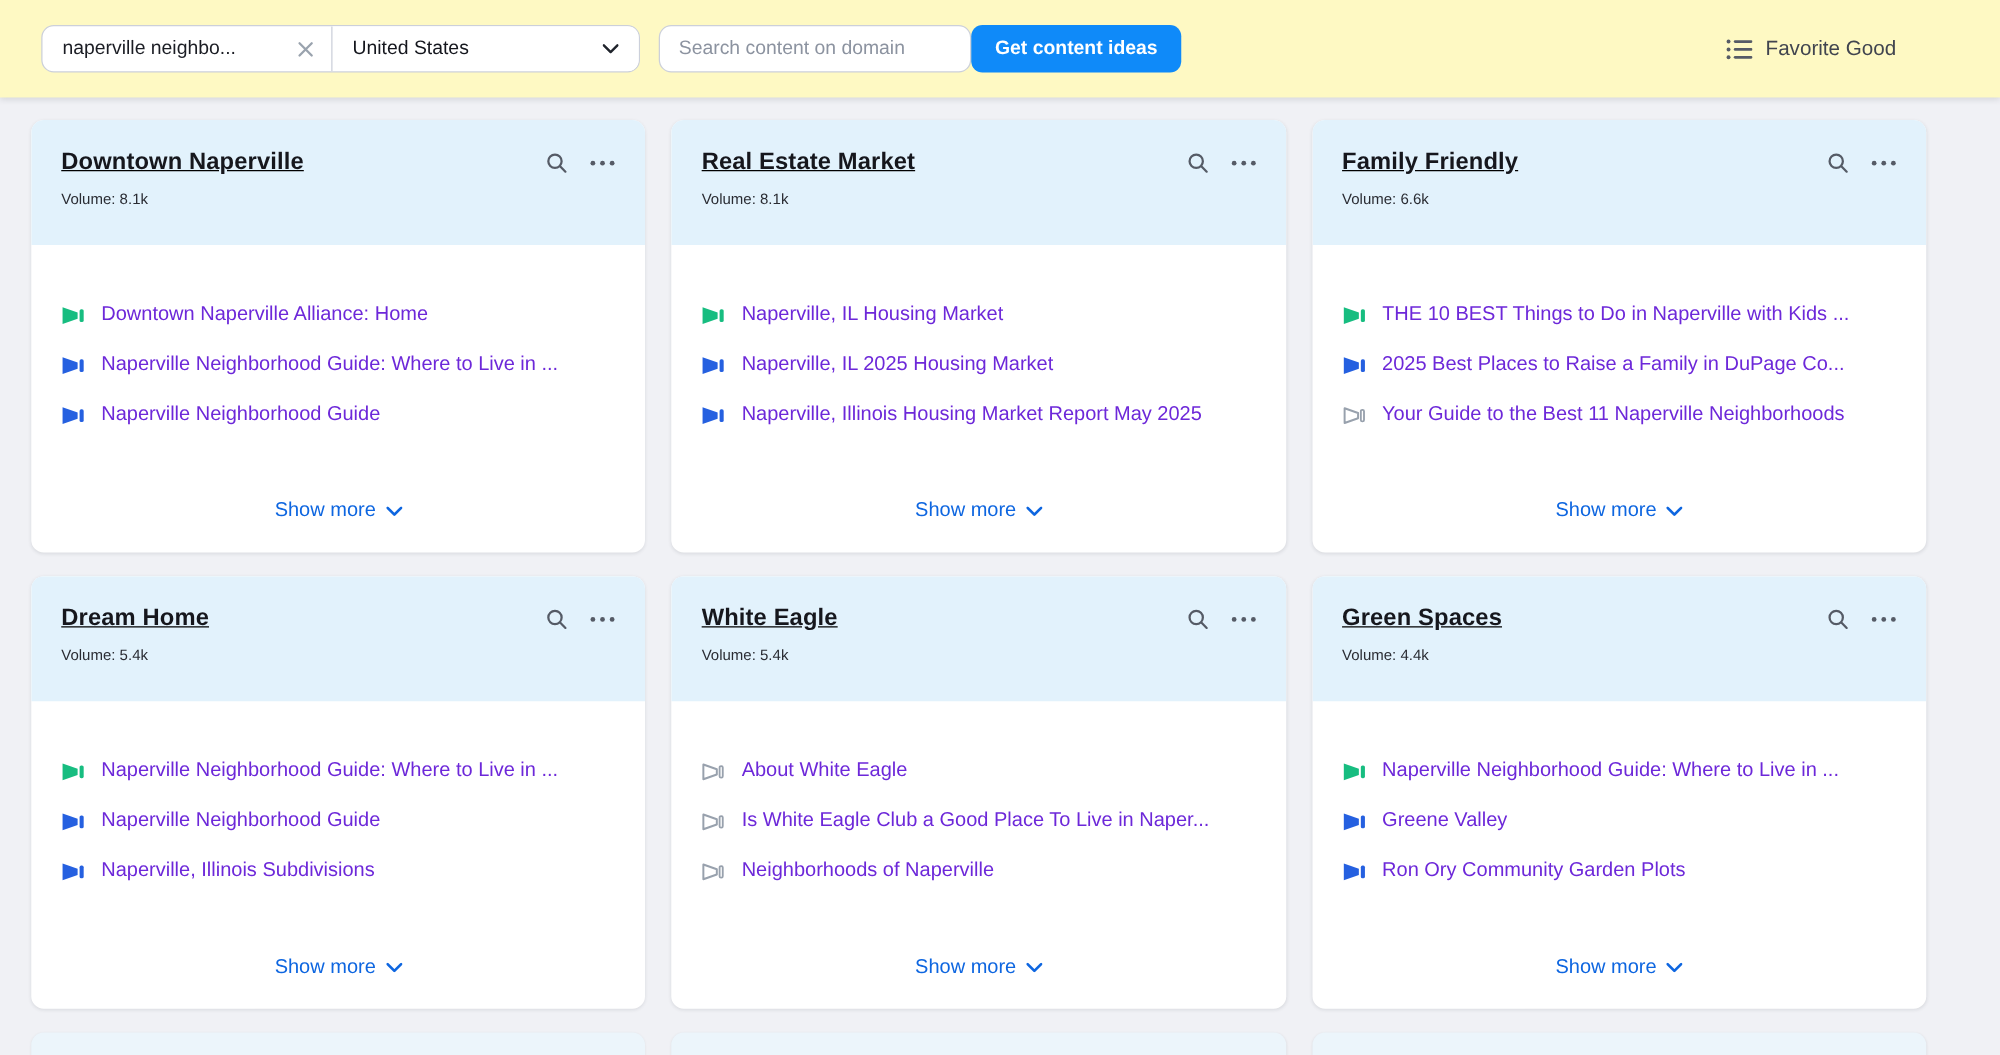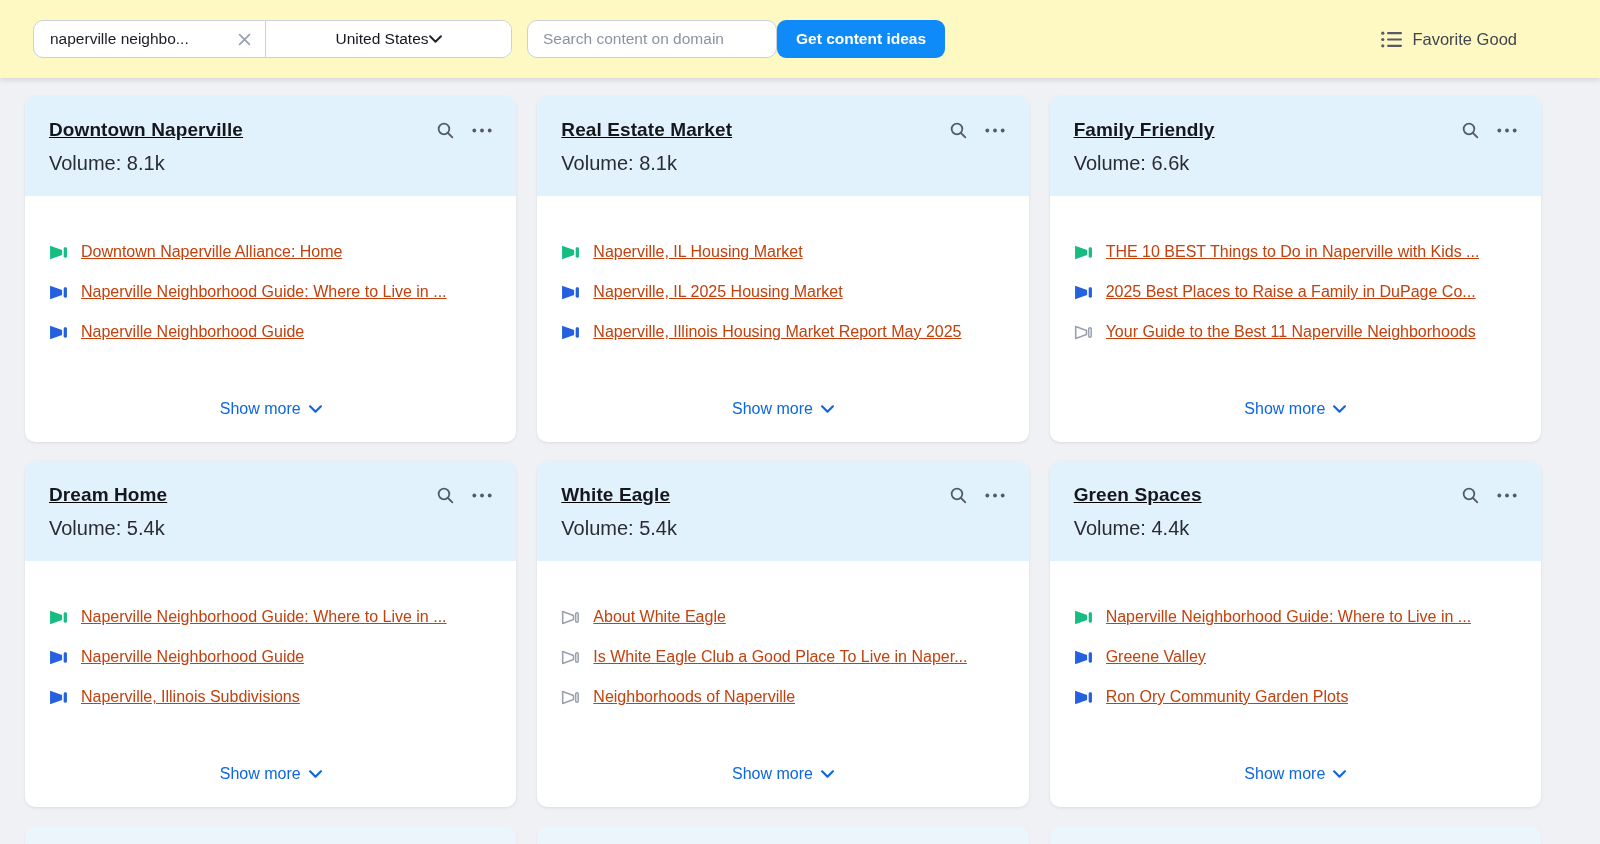--- a/index.html
+++ b/index.html
@@ -23,21 +23,21 @@
     background:#fff; border:1px solid #ccd0da; border-radius:10px;
     overflow:hidden;
   }
   .kw-box { display:flex; align-items:center; width:231px; padding:0 12px 0 14px; }
   .kw-input {
     border:none; outline:none; flex:1; min-width:0; background:transparent;
     font-family:"Liberation Sans", sans-serif; font-size:15.5px; color:#1b1d24;
   }
   .clear-btn { display:flex; align-items:center; cursor:pointer; padding:2px; }
   .country {
-    display:flex; align-items:center; justify-content:center;
+    display:flex; align-items:center; justify-content:space-between;
     width:246px; border-left:1px solid #ccd0da; padding:0 16px;
     font-size:15.5px; color:#14161d; cursor:pointer; background:#fff;
   }
   .domain-input {
     margin-left:15px; width:250px; height:38px;
     border:1px solid #ccd0da; border-radius:10px; padding:0 15px;
     font-family:"Liberation Sans", sans-serif; font-size:15.5px; color:#1b1d24;
     background:#fff; outline:none;
   }
   .domain-input::placeholder { color:#8c93a0; opacity:1; }
@@ -61,26 +61,26 @@
   .card {
     background:#fff; border-radius:10px; height:346px;
     display:flex; flex-direction:column; overflow:hidden;
     box-shadow:0 1px 3px rgba(24,30,40,.10);
   }
   .card-head { background:#e2f2fc; height:100px; padding:23px 24px 0; flex:none; }
   .head-top { display:flex; justify-content:space-between; align-items:center;text-decoration:underline; }
   .card-title { font-size:19px; font-weight:700; color:#16171d; letter-spacing:.1px; }
   .head-actions { display:flex; align-items:center; gap:17px; }
   .icon-btn { display:flex; align-items:center; cursor:pointer; }
-  .card-vol { margin-top:11px; font-size:20px; color:#2a2c33; }
+  .card-vol { margin-top:11px; font-size:12px; color:#2a2c33; }
   .card-body { flex:1; display:flex; flex-direction:column; padding:46px 24px 24px; min-height:0; }
   .idea-list { list-style:none; margin:0; padding:0; }
   .idea-item { display:flex; align-items:center; gap:13px; height:20px; margin-bottom:20px; cursor:pointer; }
   .mega { display:flex; flex:none; align-items:center; }
-  .idea-text { font-size:16px; color:#c2410c; white-space:nowrap; overflow:hidden;text-decoration:underline; }
+  .idea-text { font-size:16px; color:#6d28d9; white-space:nowrap; overflow:hidden; }
   .show-more {
     margin-top:auto; align-self:center;
     display:flex; align-items:center; gap:8px;
     color:#0e66e0; font-size:16px; font-weight:500; cursor:pointer;
   }
   .stub {
     height:18px; border-radius:10px 10px 0 0;
     background:#ecf5fb; box-shadow:0 1px 2px rgba(24,30,40,.08);
   }
 </style>

